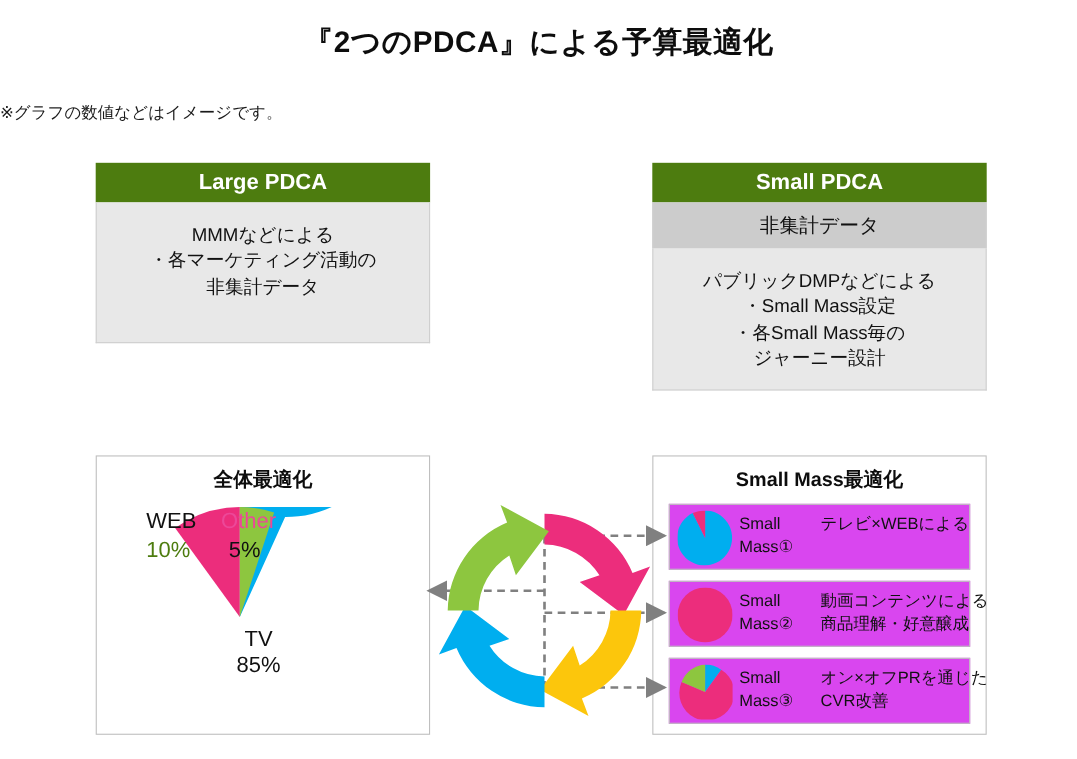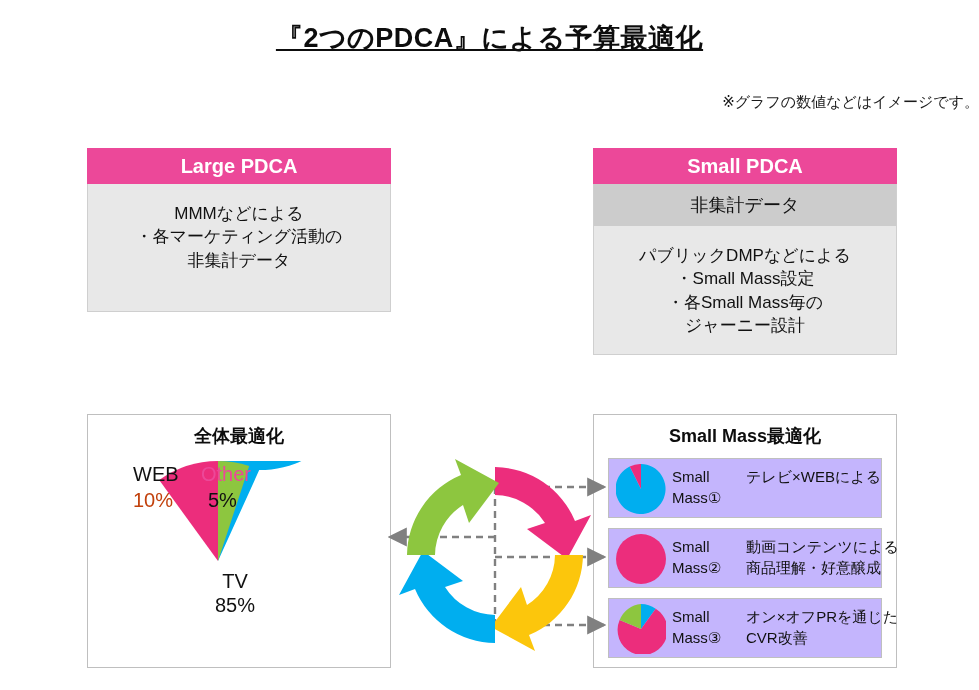--- a/index.html
+++ b/index.html
@@ -12,36 +12,35 @@
     position:relative;
   }
   #stage{position:relative;width:979px;height:690px;}
 
   
   .title{
     position:absolute;left:0;top:20px;width:979px;
     text-align:center;
     font-size:27px;font-weight:bold;letter-spacing:.5px;
     color:#0d0d0d;
-    text-decoration:underline;
   }
   .subtitle{
     position:absolute;left:0;top:93px;width:979px;
-    text-align:right;
+    text-align:left;
     font-size:15px;color:#1a1a1a;
   }
 
   
   .panel{position:absolute;width:304px;}
   .panel-left{left:87px;top:148px;}
   .panel-right{left:593px;top:148px;}
 
   .panel-head{
     height:36px;line-height:36px;
-    background:#ec4899;color:#ffffff;
+    background:#4d7c0f;color:#ffffff;
     font-size:20px;font-weight:bold;text-align:center;
   }
   .panel-sub{
     height:42px;line-height:42px;
     background:#cccccc;color:#111111;
     font-size:18px;text-align:center;
     border-left:1px solid #cfcfcf;border-right:1px solid #cfcfcf;
   }
   .panel-body{
     background:#e8e8e8;
@@ -72,31 +71,31 @@
   
   .bigpie-wrap{position:absolute;left:118px;top:461px;width:200px;height:200px;}
   .label-web{
     position:absolute;left:133px;top:463px;
     font-size:20px;color:#111111;line-height:1.15;white-space:nowrap;
   }
   .label-other{
     position:absolute;left:201px;top:463px;
     font-size:20px;color:#ec4899;line-height:1.15;white-space:nowrap;
   }
-  .label-web2{position:absolute;left:133px;top:489px;font-size:20px;color:#c2410c;text-align:center;}
+  .label-web2{position:absolute;left:133px;top:489px;font-size:20px;color:#4d7c0f;text-align:center;}
   .label-other2{position:absolute;left:208px;top:489px;font-size:20px;color:#111;}
   .label-tv{
     position:absolute;left:215px;top:569px;
     font-size:20px;color:#111111;text-align:center;line-height:1.2;
   }
 
   
   .sm-row{
     position:absolute;left:608px;width:274px;height:60px;
-    border:1px solid #bfbfbf;background:#c4b5fd;
+    border:1px solid #bfbfbf;background:#d946ef;
     box-sizing:border-box;
   }
   .sm-row-1{top:458px;}
   .sm-row-2{top:528px;}
   .sm-row-3{top:598px;}
 
   .sm-pie{position:absolute;left:7px;top:5px;width:50px;height:50px;}
   .sm-name{
     position:absolute;left:63px;top:7px;
     font-size:15px;line-height:1.42;color:#111111;white-space:nowrap;

